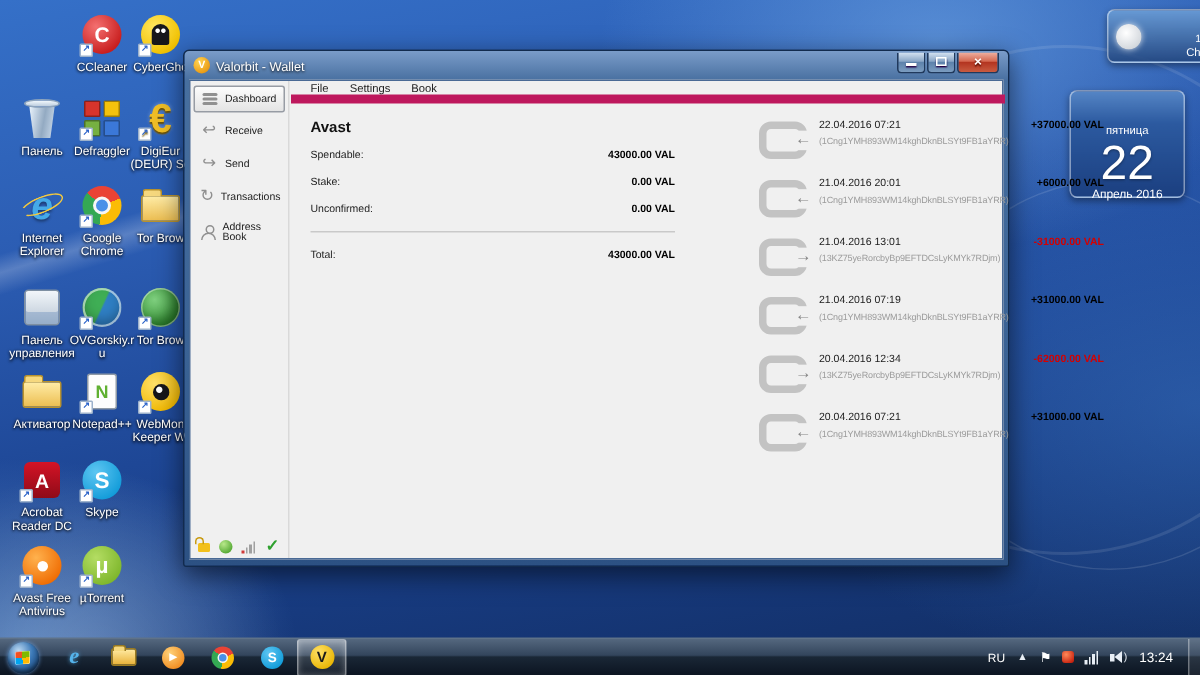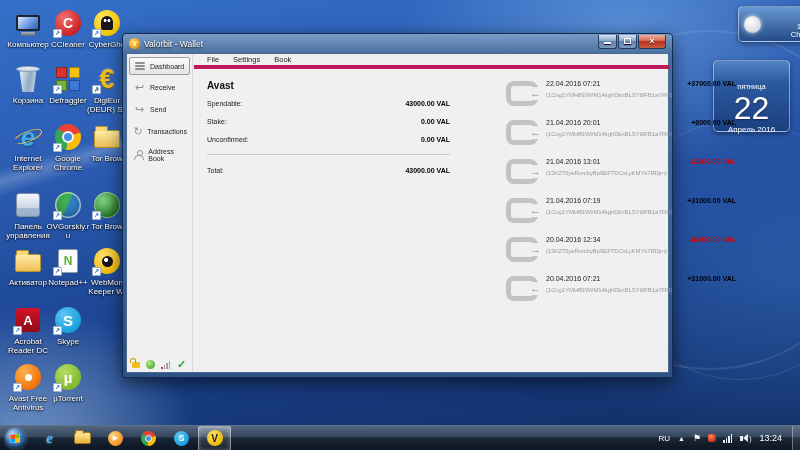--- a/index.html
+++ b/index.html
@@ -132,21 +132,21 @@
   .i-dash { width:10px; height:2px; background:#909090; border-radius:1px;
     box-shadow:0 3px 0 #909090, 0 6px 0 #909090; margin-bottom:6px; }
   .i-person { width:10px; height:10px; position:relative; }
   .i-person::before { content:""; position:absolute; top:0; left:3px; width:4px; height:4px;
     border:1.2px solid #909090; border-radius:50%; }
   .i-person::after { content:""; position:absolute; bottom:0; left:0; width:8px; height:4px;
     border:1.2px solid #909090; border-bottom:none; border-radius:5px 5px 0 0; }
 
   
   #mainarea { position:absolute; left:67px; top:0; width:476px; height:100%; }
-  #menubar { height:15px; display:flex; align-items:center; padding-left:6px; border-bottom:4px solid #be185d; }
+  #menubar { height:15px; display:flex; align-items:center; padding-left:6px; border-bottom:6px solid #be185d; }
   .menu-item { font-size:7.5px; color:#222; padding:2px 7px; }
   #wallet-col { position:absolute; left:13px; top:26px; width:243px; }
   .w-head { font-size:10px; font-weight:bold; color:#111; margin-bottom:9px; }
   .w-row { display:flex; justify-content:space-between; font-size:7px; color:#222; margin-bottom:11px; }
   .w-row .wv { font-weight:bold; color:#000; }
   .w-sep { border-top:1px solid #c9c9c9; margin:4px 0 12px; }
   #tx-col { position:absolute; left:312px; top:26px; width:230px; }
   .tx-head { font-size:10px; font-weight:bold; color:#111; margin-bottom:8px; }
   .tx-row { display:flex; align-items:flex-start; height:39px; }
   .tx-icon { width:32px; height:25px; border:5px solid #c3c3c3; border-radius:8px; position:relative;
@@ -222,27 +222,20 @@
 </style>
 </head>
 <body>
 
 <div id="screen">
   <div class="streak s1"></div>
   <div class="streak s2"></div>
   <div class="streak s3"></div>
   <div class="streak s4"></div>
 
-  <div class="dicon c1 r1">
-    <div class="art a-comp">
-        <span class="scr"></span>
-        <span class="stand"></span>
-      </div>
-    <div class="lbl">Компьютер</div>
-  </div>
   <div class="dicon c2 r1">
     <div class="art">
         <span class="circ a-ccln">C</span>
         <span class="badge">↗</span>
       </div>
     <div class="lbl">CCleaner</div>
   </div>
   <div class="dicon c3 r1">
     <div class="art">
         <span class="circ a-ghost">
@@ -250,21 +243,21 @@
         </span>
         <span class="badge">↗</span>
       </div>
     <div class="lbl">CyberGho</div>
   </div>
   <div class="dicon c1 r2">
     <div class="art a-bin">
         <span class="can"></span>
         <span class="rim"></span>
       </div>
-    <div class="lbl">Корзина</div>
+    <div class="lbl">Панель</div>
   </div>
   <div class="dicon c2 r2">
     <div class="art">
         <span class="a-defr">
           <span class="q1"></span>
           <span class="q2"></span>
           <span class="q3"></span>
           <span class="q4"></span>
         </span>
         <span class="badge">↗</span>

